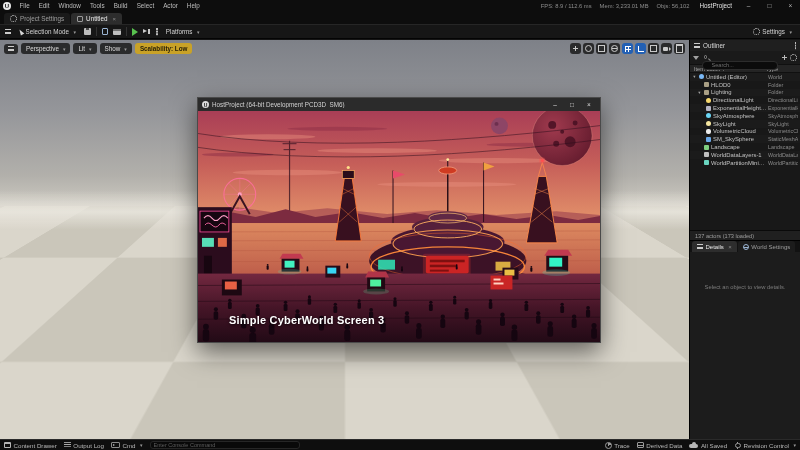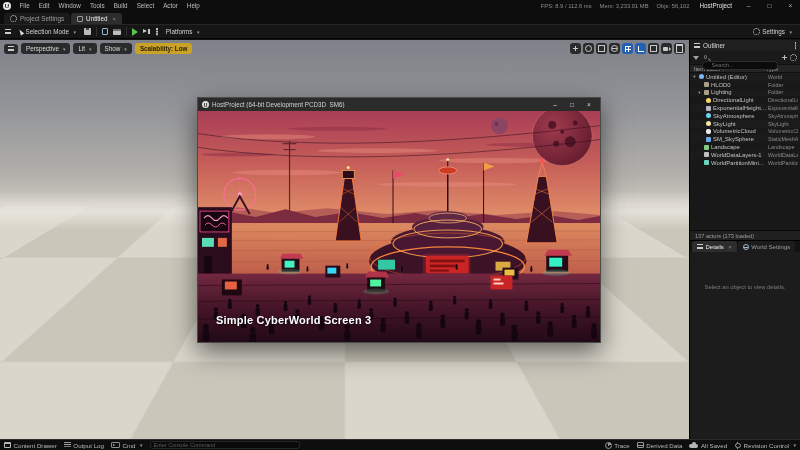--- a/index.html
+++ b/index.html
@@ -112,21 +112,21 @@
   
   .gwin{position:absolute;left:197px;top:57px;width:404px;height:246px;background:#111;
     border:1px solid #4a4a4a;box-shadow:0 9px 24px rgba(0,0,0,.55)}
   .gwin-title{height:13px;background:#2b2b2b;display:flex;align-items:center;padding:0 4px;gap:3px}
   .gwin-icon{width:7px;height:7px;border-radius:50%;background:#ddd;color:#111;font-size:5px;font-weight:bold;
     display:flex;align-items:center;justify-content:center;flex:none}
   .gwin-title-text{font-size:6.3px;color:#d2d2d2;flex:1;white-space:nowrap;overflow:hidden}
   .gwin-btn{width:14px;height:11px;display:flex;align-items:center;justify-content:center;font-size:6.5px;color:#ddd;flex:none}
   .gwin-scene{position:relative;width:402px;height:231px;overflow:hidden;background:#2a0c18}
   .scene-svg{position:absolute;inset:0;width:100%;height:100%}
-  .scene-caption{position:absolute;left:18px;bottom:16px;font-size:11px;font-weight:bold;color:#fff;
+  .scene-caption{position:absolute;left:31px;bottom:16px;font-size:11px;font-weight:bold;color:#fff;
     letter-spacing:.2px;text-shadow:0 1px 3px rgba(0,0,0,.75);white-space:nowrap}
 
   
   .rpanel{position:absolute;right:0;top:40px;width:111px;height:399px;background:#161616;
     border-left:1px solid #000;display:flex;flex-direction:column}
   .ol-head{height:11px;display:flex;align-items:center;gap:3px;padding:0 4px;background:#1f1f1f;
     font-size:6.3px;color:#dadada}
   .ol-head .grow{flex:1}
   .ol-search-row{height:13px;display:flex;align-items:center;gap:2.5px;padding:0 3px;background:#1a1a1a}
   .ol-search-wrap{flex:1;position:relative;height:9px}

